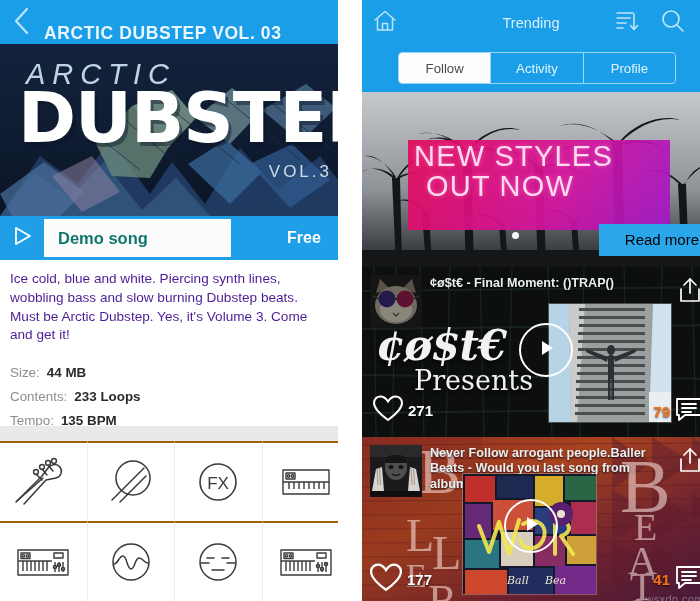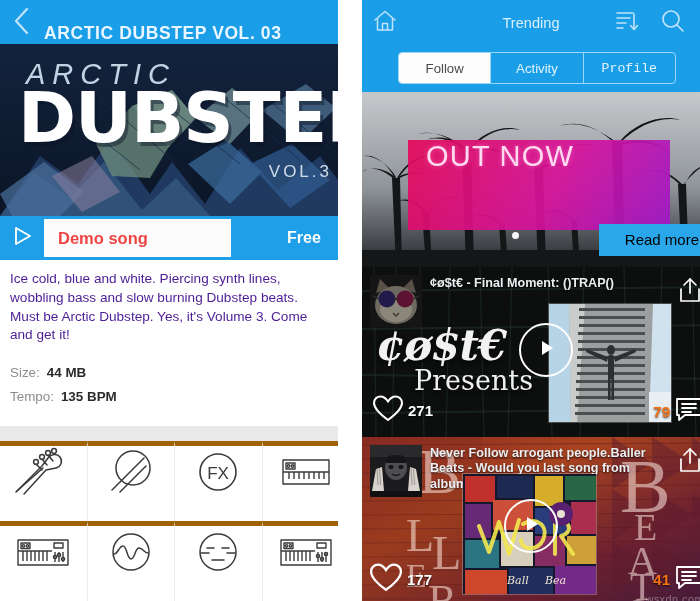--- a/index.html
+++ b/index.html
@@ -49,21 +49,21 @@
 
   
   .song-bar {
     height:44px; background:#1f9fe8; display:flex; align-items:center; position:relative;
   }
   .play-btn { width:44px; height:44px; display:flex; align-items:center; justify-content:center; }
   .song-name-box {
     flex:1; height:38px; background:#fcfcfc; display:flex; align-items:center;
     padding-left:14px;
   }
-  .song-name { color:#ef4444; font-size:16.5px; font-weight:700; }
+  .song-name { color:#0f766e; font-size:16.5px; font-weight:700; }
   .free-btn {
     width:68px; height:44px; display:flex; align-items:center; justify-content:center;
     color:#ffffff; font-size:16px; font-weight:700;margin-left:39px;
   }
 
   
   .desc-wrap { padding:10px 10px 0 10px; background:#fff; }
   .desc {
     color:#4c1d95; font-size:13.6px; line-height:1.38; font-weight:400;
   }
@@ -74,22 +74,22 @@
 
   .gray-fill { position:absolute; left:0; right:0; background:#e9e9e9; }
 
   
   .icon-grid {
     position:absolute; left:0; bottom:0; width:350px; height:160px;
     display:grid; grid-template-columns:repeat(4,1fr); grid-template-rows:repeat(2,1fr);
     background:#ffffff;
   }
   .icon-cell {
-    display:flex; justify-content:center;
-    border-right:1px solid #ececec; border-top:5px solid #a16207;
+    display:flex; align-items:center; justify-content:center;
+    border-right:1px solid #ececec; border-top:2px solid #a16207;
   }
   .icon-cell:nth-child(4n) { border-right:none; }
   .icon-cell svg { display:block; }
 
   
   .right-panel { position:relative; width:350px; height:601px; background:#0a0a0a; overflow:hidden;margin-left:24px; }
 
   .r-header { height:92px; background:#1a9ee8; position:relative; }
   .r-top { height:46px; display:flex; align-items:center; position:relative; }
   .r-icon-btn { width:46px; height:46px; display:flex; align-items:center; justify-content:center; }
@@ -101,21 +101,21 @@
 
   .seg {
     position:absolute; left:36px; top:52px; width:278px; height:32px;
     border:1.4px solid #9ad8fa; border-radius:4px; display:flex; overflow:hidden;
   }
   .seg-item {
     flex:1; display:flex; align-items:center; justify-content:center;
     color:#e2f3ff; font-size:13.2px; font-weight:400;
     border-right:1.4px solid #9ad8fa;
   }
-  .seg-item:last-child { border-right:none;font-family:Liberation Mono, monospace; }
+  .seg-item:last-child { border-right:none; }
   .seg-item.active { background:#fdfdfd; color:#4a4a4a; font-weight:400; }
 
   
   .card-banner {
     position:relative; width:350px; height:175px; overflow:hidden;
     background:linear-gradient(180deg,#b9bcc0 0%,#8e9398 40%,#6d7478 70%,#2a2d30 100%);
   }
   .palms { position:absolute; inset:0; width:100%; height:100%; }
   .pink-block {
     position:absolute; left:46px; top:48px; width:262px; height:90px;
@@ -250,20 +250,24 @@
       </div>
       <div class="free-btn">Free</div>
     </div>
 
     <div class="desc-wrap">
       <div class="desc">Ice cold, blue and white. Piercing synth lines, wobbling bass and slow burning Dubstep beats. Must be Arctic Dubstep. Yes, it's Volume 3. Come and get it!</div>
       <div class="meta">
         <div class="meta-row">
           <span class="meta-key">Size:</span>
           <span class="meta-val">44 MB</span>
+        </div>
+        <div class="meta-row">
+          <span class="meta-key">Contents:</span>
+          <span class="meta-val">233 Loops</span>
         </div>
         <div class="meta-row">
           <span class="meta-key">Tempo:</span>
           <span class="meta-val">135 BPM</span>
         </div>
       </div>
     </div>
 
     <div class="gray-fill" style="top:426px;height:17px;"></div>
 
@@ -501,20 +505,21 @@
           <path d="M142,132 C152,122 164,118 172,121 C160,119 150,124 143,132 Z"></path>
           <path d="M212,175 L209,128 L215,128 L218,175 Z"></path>
           <path d="M211,130 C202,120 190,118 182,121 C192,115 204,120 212,128 Z"></path>
           <path d="M214,128 C224,118 238,114 246,117 C234,115 222,120 215,128 Z"></path>
           <rect x="0" y="158" width="350" height="17"></rect>
         </g>
       </svg>
 
       <div class="pink-block"></div>
       <div class="banner-txt">
+        <span>NEW STYLES</span>
         <span class="l2">OUT NOW</span>
       </div>
       <div class="banner-dot"></div>
       <div class="read-more">Read more</div>
     </div>
 
     <div class="feed-card card2">
       <svg class="c2-bg" viewBox="0 0 350 170" preserveAspectRatio="none">
         <rect width="350" height="170" fill="#0c0f0e"></rect>
         <g stroke="#1d2a24" stroke-width="1.2" opacity=".8">

